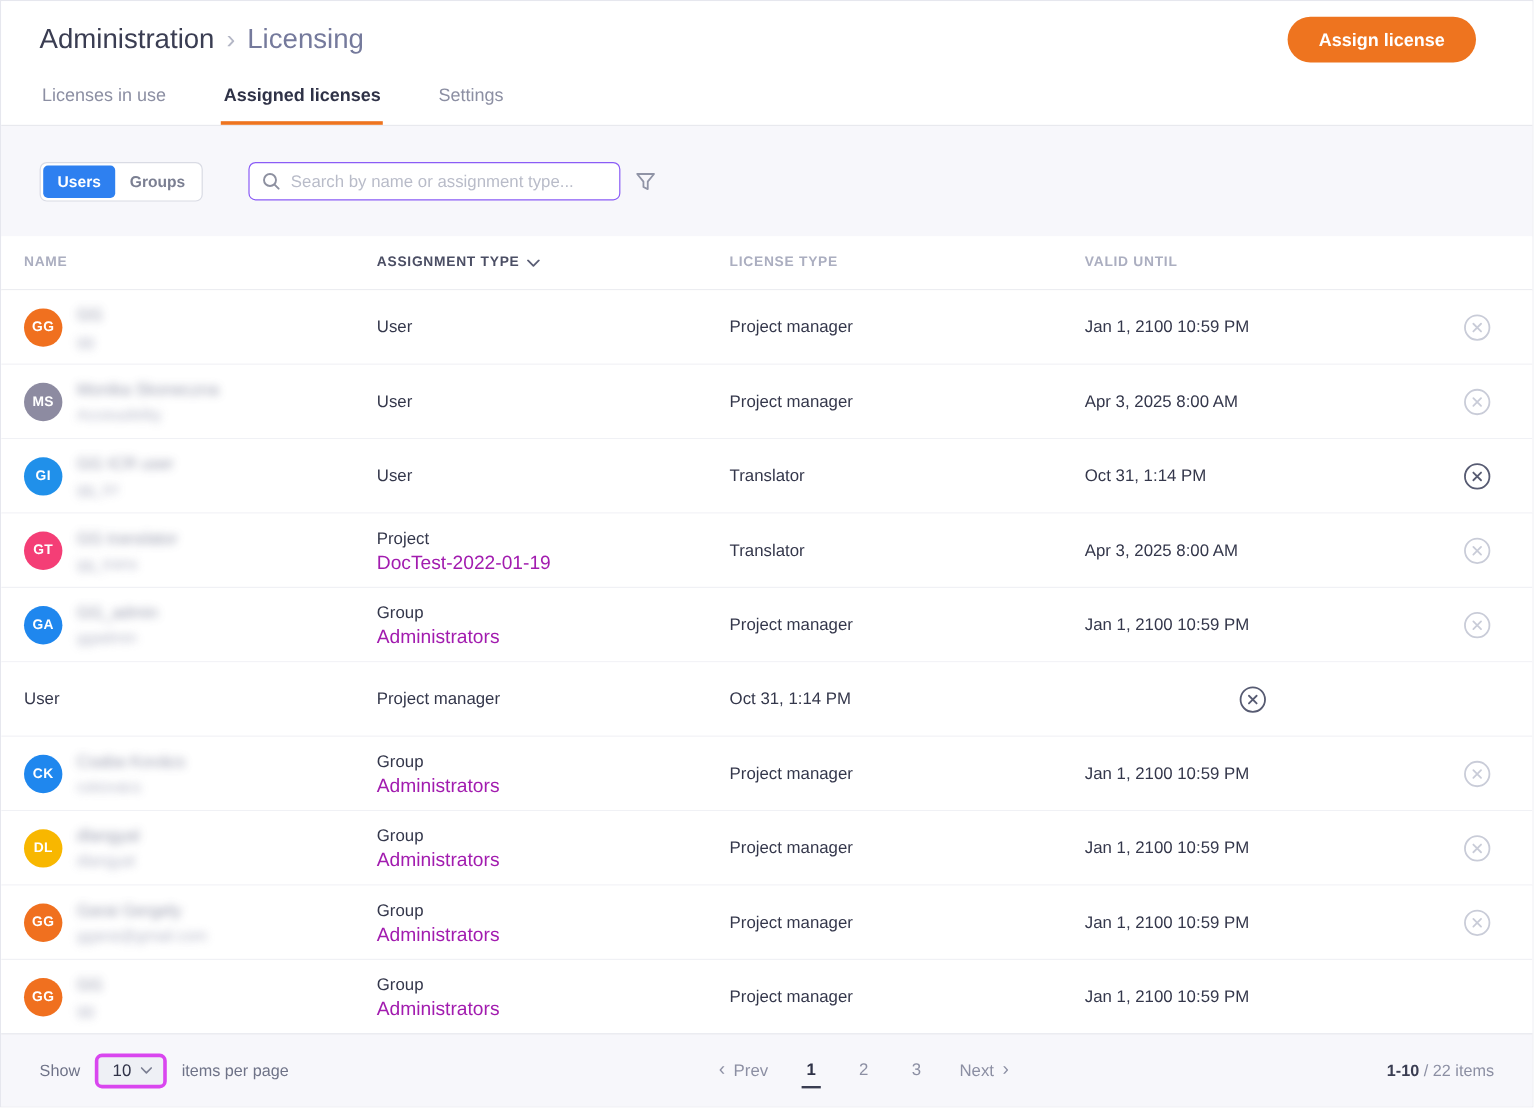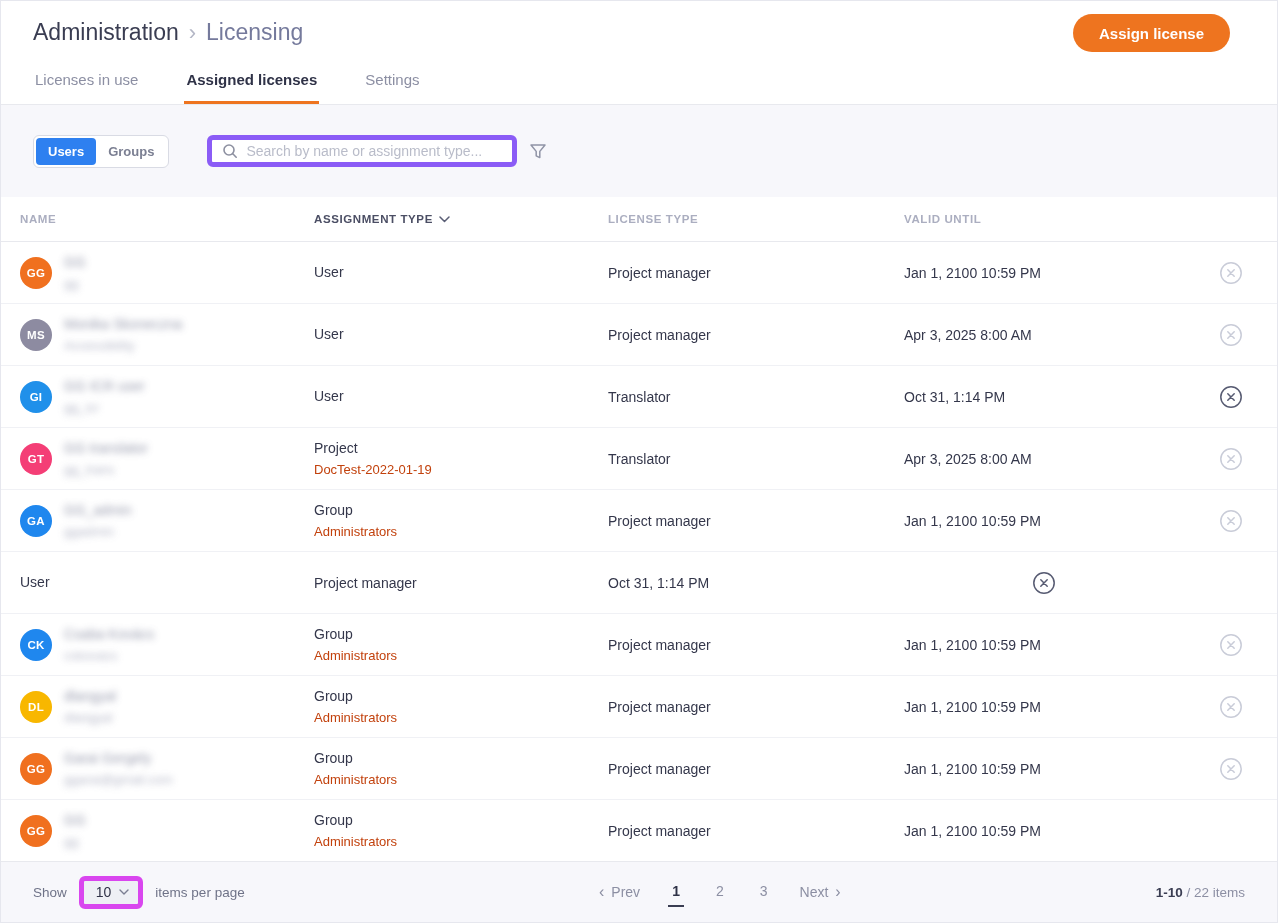--- a/index.html
+++ b/index.html
@@ -16,21 +16,21 @@
     background:#ee741f; color:#fff; font-family:inherit; font-size:15px; font-weight:bold; cursor:pointer; }
   .tabs { position:absolute; left:32px; bottom:0; display:flex; gap:44px; }
   .tab { font-size:15px; color:#8c8fa3; padding:0 2px 13px 2px; border-bottom:3px solid transparent; cursor:pointer; }
   .tab.active { color:#2f3247; font-weight:bold; border-bottom-color:#ee741f; }
 
   
   .toolbar { height:92px; background:#f7f7fb; display:flex; align-items:center; padding:0 32px; flex:0 0 auto; }
   .segmented { display:flex; align-items:center; background:#fff; border:1px solid #d9dbe4; border-radius:6px; padding:2px; }
   .segment { font-size:13px; font-weight:bold; color:#7b7f92; padding:6px 12px; border-radius:4px; cursor:pointer; white-space:nowrap; }
   .segment.selected { background:#2e80f0; color:#fff; }
-  .searchbox { margin-left:38px; width:310px; height:32px; background:#fff; border:5px solid #8b5cf6; border-radius:6px;
+  .searchbox { margin-left:38px; width:310px; height:32px; background:#fff; border:1px solid #8b5cf6; border-radius:6px;
     display:flex; align-items:center; padding:0 10px; gap:8px; }
   .searchbox svg { flex:0 0 auto; }
   .searchbox input { border:none; outline:none; flex:1; font-family:inherit; font-size:14px; color:#3a3d52; background:transparent; }
   .searchbox input::placeholder { color:#b9bcc9; }
   .filter-btn { margin-left:12px; background:none; border:none; cursor:pointer; display:flex; align-items:center; }
 
   
   .grid-cols { display:grid; grid-template-columns:294px 294px 296px 280px 1fr; padding-left:19px; }
   .thead { height:45px; align-items:center; border-bottom:1px solid #e8e9ee; background:#fff; flex:0 0 auto; }
   .th { font-size:11.5px; letter-spacing:.6px; color:#abaec0; font-weight:bold; text-transform:uppercase; display:flex; align-items:center; gap:6px; cursor:pointer; }
@@ -39,31 +39,31 @@
   .row { height:62px; align-items:center; border-bottom:1px solid #f0f1f5; background:#fff; }
   .cell-name { display:flex; align-items:center; gap:12px; }
   .avatar { width:32px; height:32px; border-radius:50%; color:#fff; font-size:11.5px; font-weight:bold; letter-spacing:.3px;
     display:flex; align-items:center; justify-content:center; flex:0 0 auto; }
   .name-stack { display:flex; flex-direction:column; line-height:21px; }
   .redacted { filter:blur(3.5px); opacity:.8; }
   .nm { font-size:14px; color:#7e8299; }
   .un { font-size:13px; color:#a3a6ba; }
   .two-line { display:flex; flex-direction:column; line-height:21px; }
   .primary { font-size:14px; color:#34374b; }
-  .secondary { font-size:13px; color:#c2410c; }
+  .secondary { font-size:16px; color:#a21caf; }
   .cell-action { display:flex; justify-content:center; }
   .remove-btn { background:none; border:none; cursor:pointer; width:26px; height:26px; padding:0; display:flex; align-items:center; justify-content:center; }
   .remove-btn.light { color:#c9ccd8; }
   .remove-btn.dark { color:#575b72; }
 
   
   .tfoot { height:61px; background:#f7f7fb; border-top:1px solid #e8e9ee; flex:0 0 auto; position:relative;
     display:flex; align-items:center; padding:0 32px; font-size:13.5px; color:#6f7388; }
   .show-group { display:flex; align-items:center; gap:12px;text-align:center; }
-  .page-size { display:flex; align-items:center; gap:8px; background:#eef0f5; border:5px solid #d946ef; border-radius:6px;
+  .page-size { display:flex; align-items:center; gap:8px; background:#eef0f5; border:3px solid #d946ef; border-radius:6px;
     padding:3px 9px 4px 12px; color:#2f3247; font-size:14px; cursor:pointer; }
   .pagination { position:absolute; left:598px; top:0; height:100%; display:flex; align-items:center; gap:28px; }
   .pg-nav { display:flex; align-items:center; gap:7px; color:#8c8fa3; cursor:pointer; font-size:14px; }
   .pg-chev { font-size:16px; line-height:1; color:#8c8fa3; }
   .pg-num { font-size:14px; color:#8c8fa3; cursor:pointer; padding:6px 4px; border-bottom:2.5px solid transparent; }
   .pg-num.active { color:#2f3247; font-weight:bold; border-bottom-color:#3a3d52; }
   .range-info { margin-left:auto; color:#8c8fa3; }
   .range-info b { color:#3a3d52; font-weight:bold; }
 </style>
 </head>

